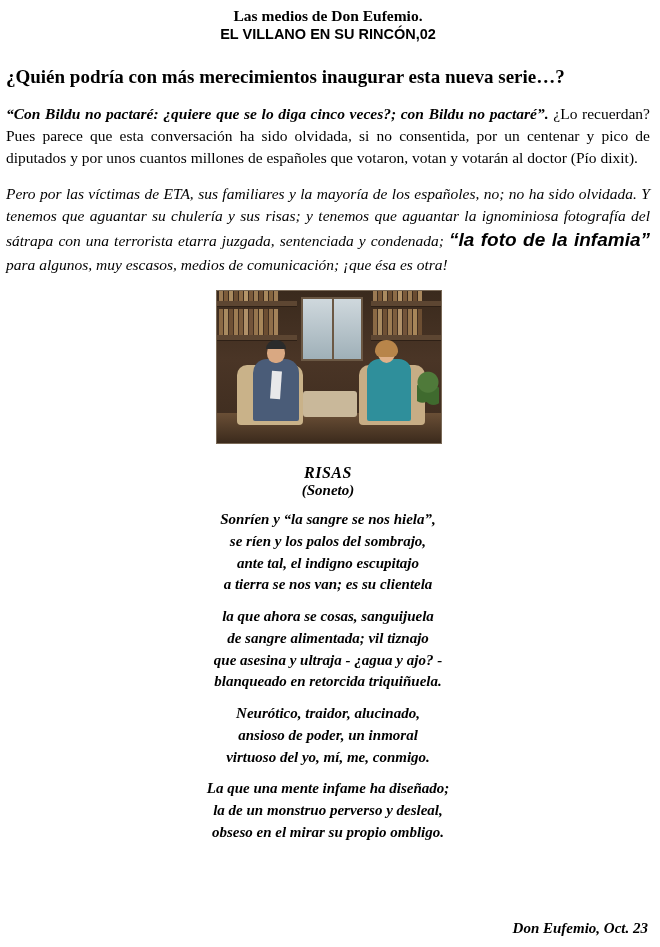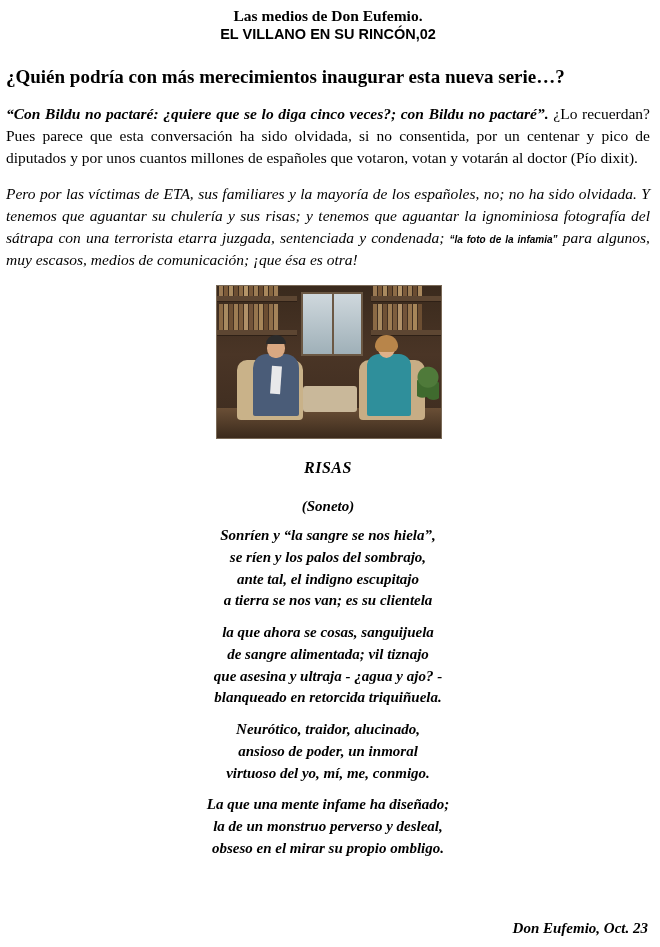--- a/index.html
+++ b/index.html
@@ -54,21 +54,21 @@
     font-style: italic;
   }
   b.bold-ital {
     font-weight: bold;
     font-style: italic;
   }
   .sans-bold-ital {
     font-family: "Liberation Sans", sans-serif;
     font-weight: bold;
     font-style: italic;
-    font-size: 10px;
+    font-size: 19px;
   }
   .photo-wrap {
     margin: 14px auto 0 auto;
     width: 224px;
   }
   .photo {
     width: 224px;
     height: 152px;
     border: 1px solid #7a6a58;
     position: relative;
@@ -172,21 +172,21 @@
 
   .poem-title {
     margin-top: 20px;
     text-align: center;
     font-weight: bold;
     font-style: italic;
     font-size: 16px;
     letter-spacing: 0.5px;
   }
   .poem-sub {
-    margin-top: 21px;
+    margin-top: 0;
     text-align: center;
     font-weight: bold;
     font-style: italic;
     font-size: 15px;
   }
   .stanza {
     margin-top: 10px;
     text-align: center;
     font-weight: bold;
     font-style: italic;

